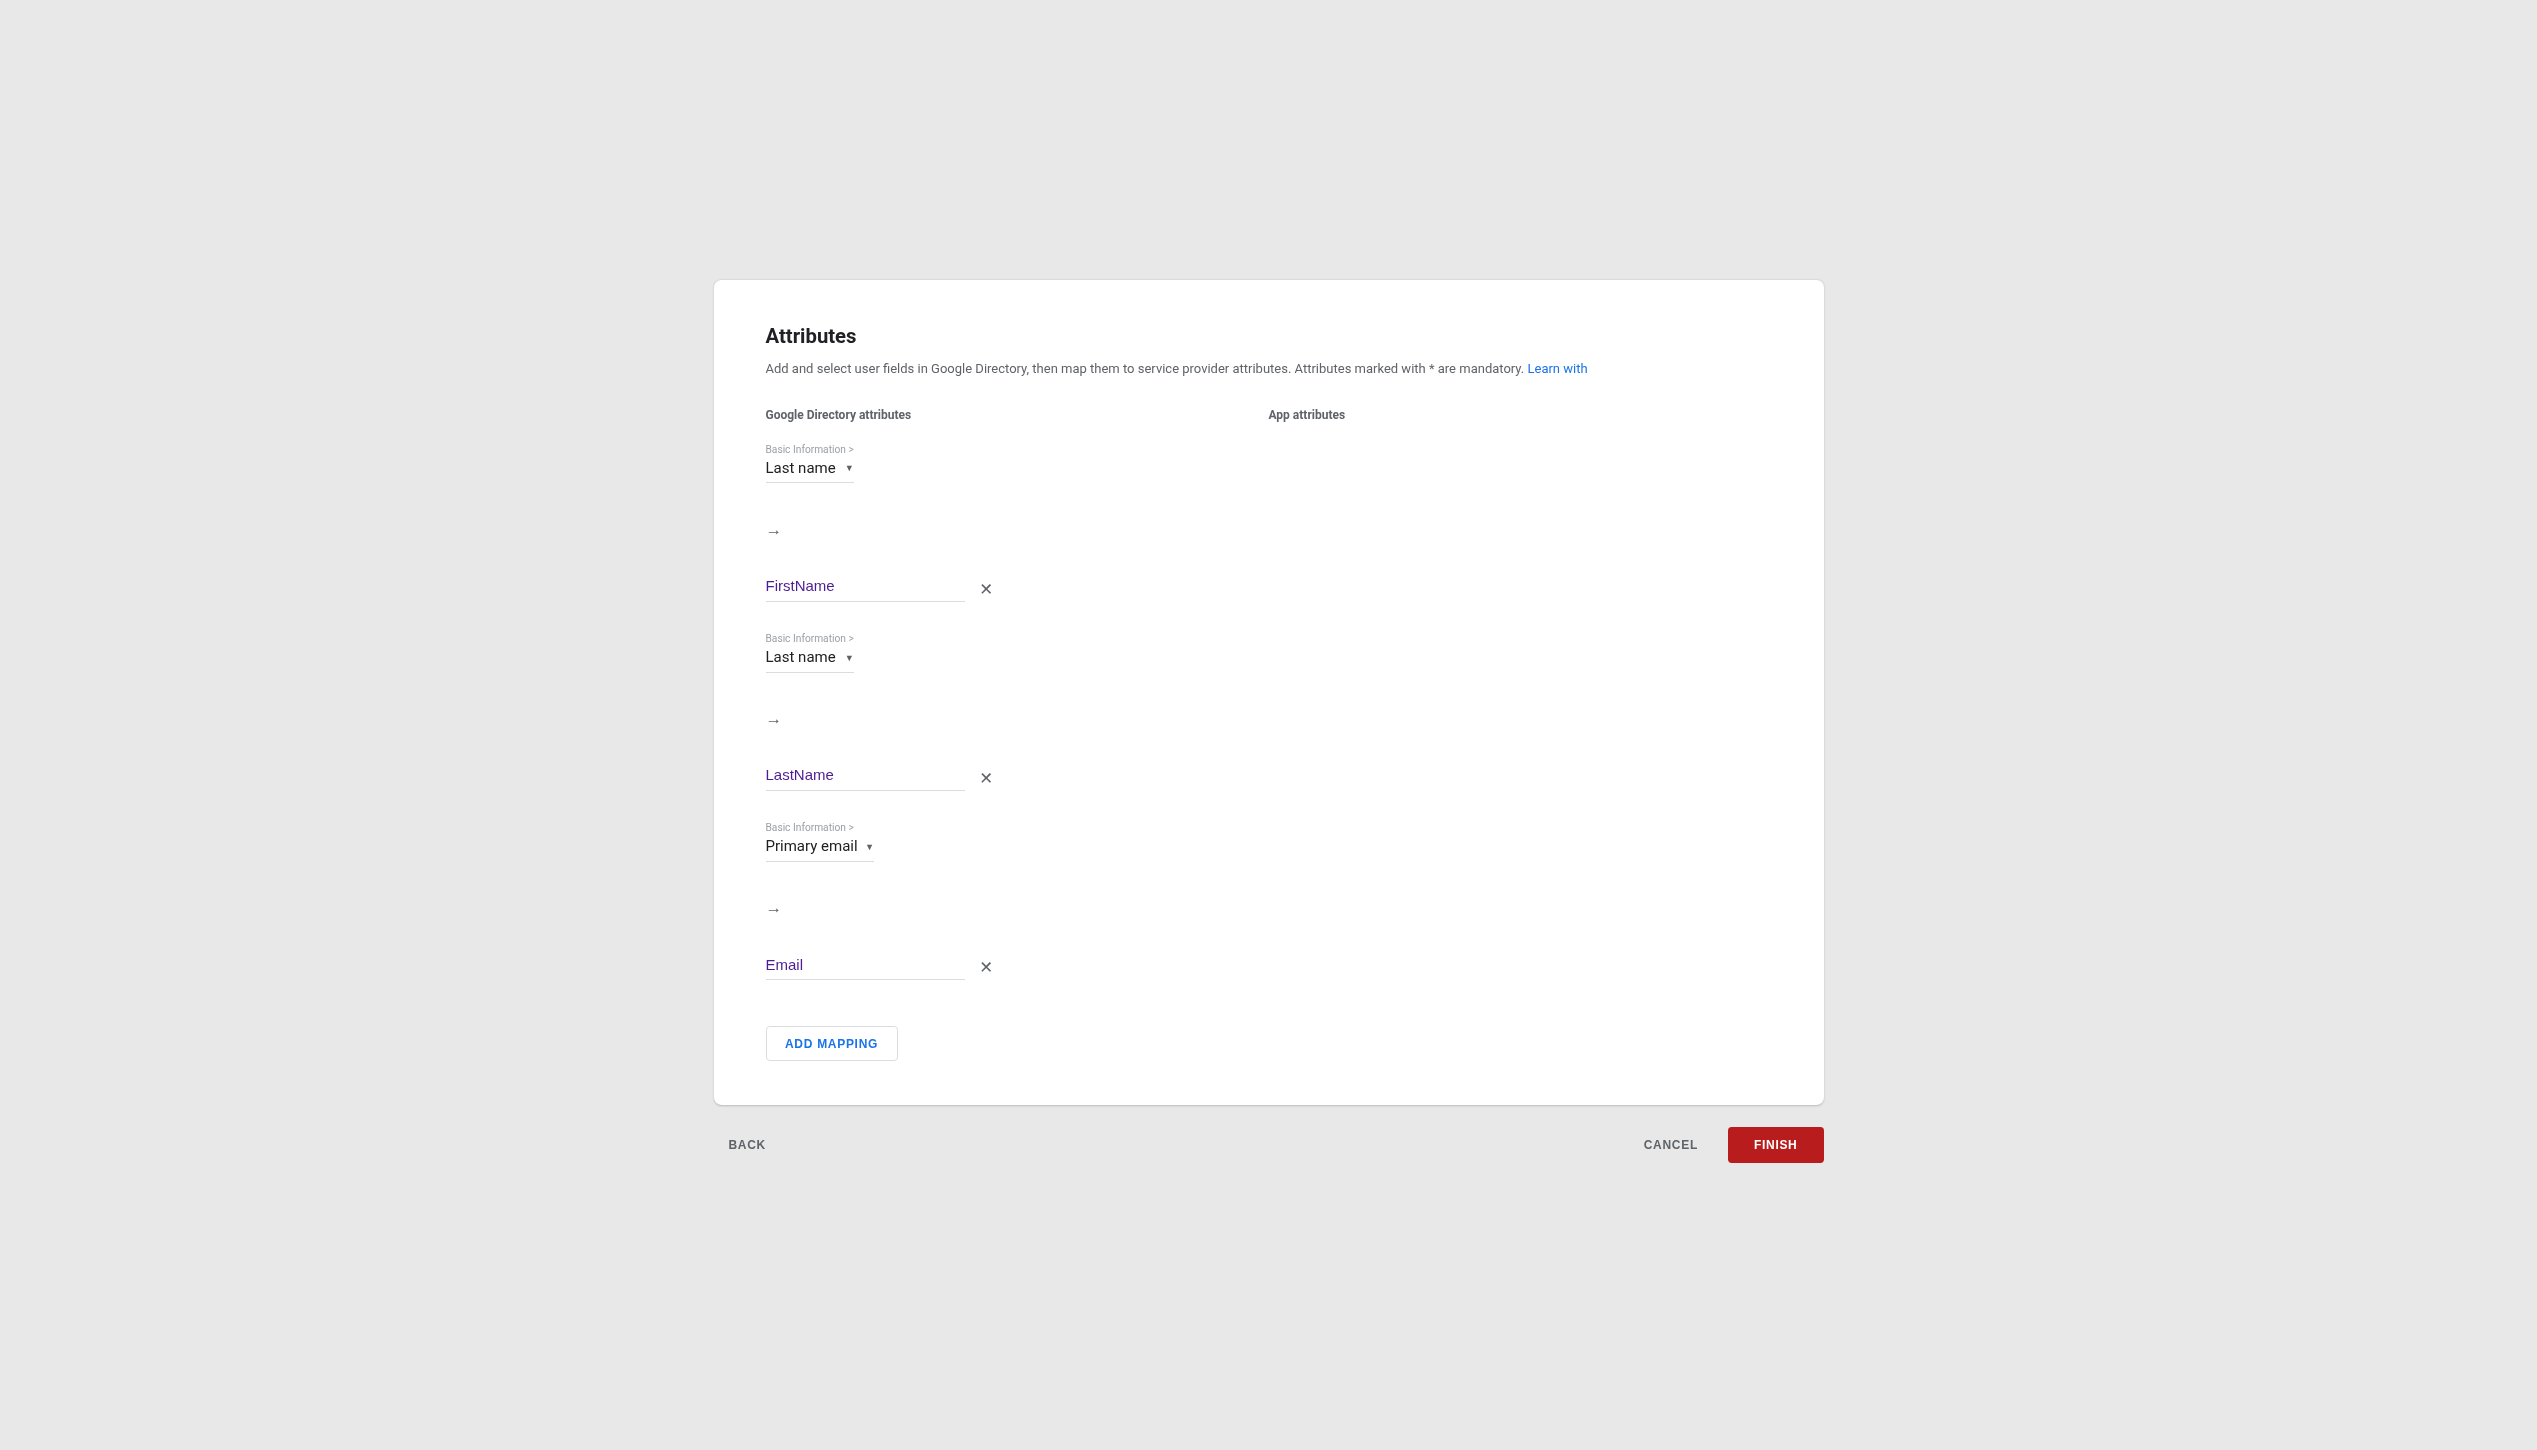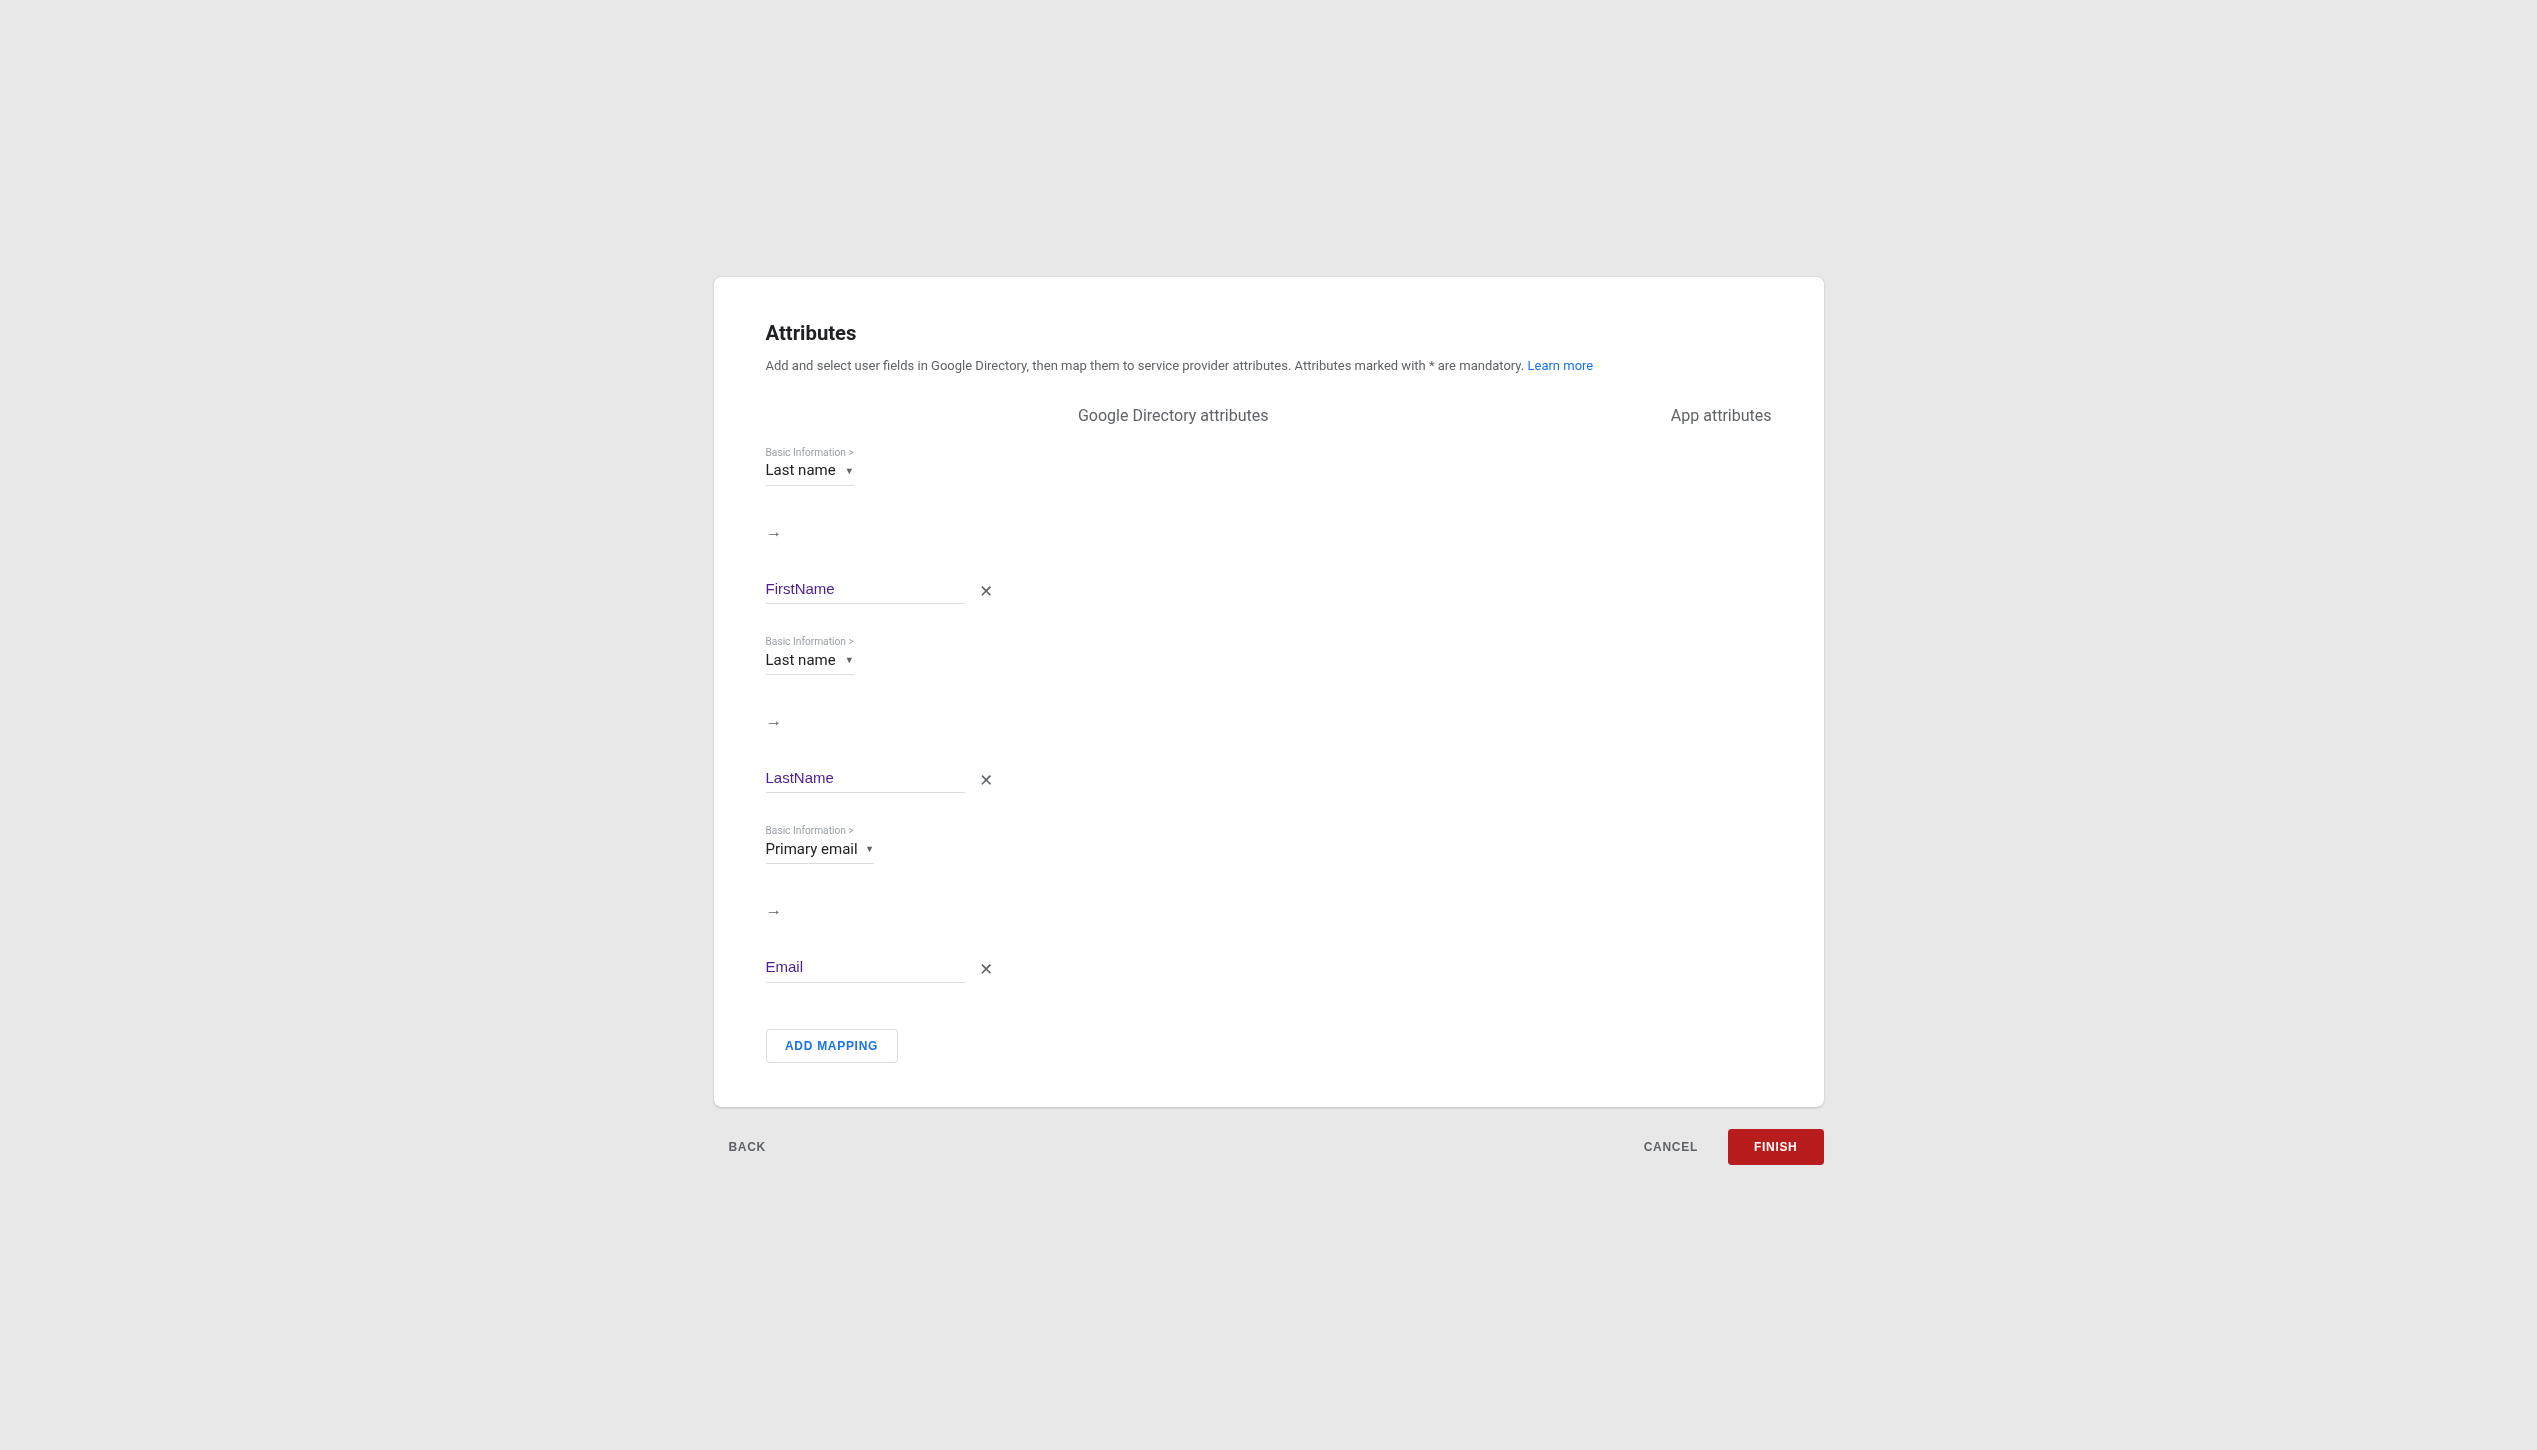--- a/index.html
+++ b/index.html
@@ -54,25 +54,24 @@
       cursor: pointer;
     }
 
     .columns-header {
       display: grid;
       grid-template-columns: 1fr 1fr;
       margin-bottom: 22px;
     }
 
     .column-header-label {
-      font-size: 16px;
-      font-weight: 400;
+      font-size: 12px;
+      font-weight: 700;
       color: #5f6368;
       text-transform: none;
-      text-align: right;
     }
 
     .mapping-row {
       display: flex;
       align-items: flex-start;
       margin-bottom: 30px;
       gap: 0;
       flex-direction: column;
     }
 
@@ -220,21 +219,21 @@
     }
   </style>
 </head>
 <body>
 
 <div class="page-wrapper">
   <div class="card">
     <h2 class="card-title">Attributes</h2>
     <p class="card-description">
       <span>Add and select user fields in Google Directory, then map them to service provider attributes. Attributes marked with * are mandatory.</span>
-      <a class="learn-more">Learn more</a>
+      <a class="learn-more">Learn with</a>
     </p>
 
     <div class="columns-header">
       <span class="column-header-label">Google Directory attributes</span>
       <span class="column-header-label">App attributes</span>
     </div>
 
     
     <div class="mapping-row">
       <div class="google-attr-field">

